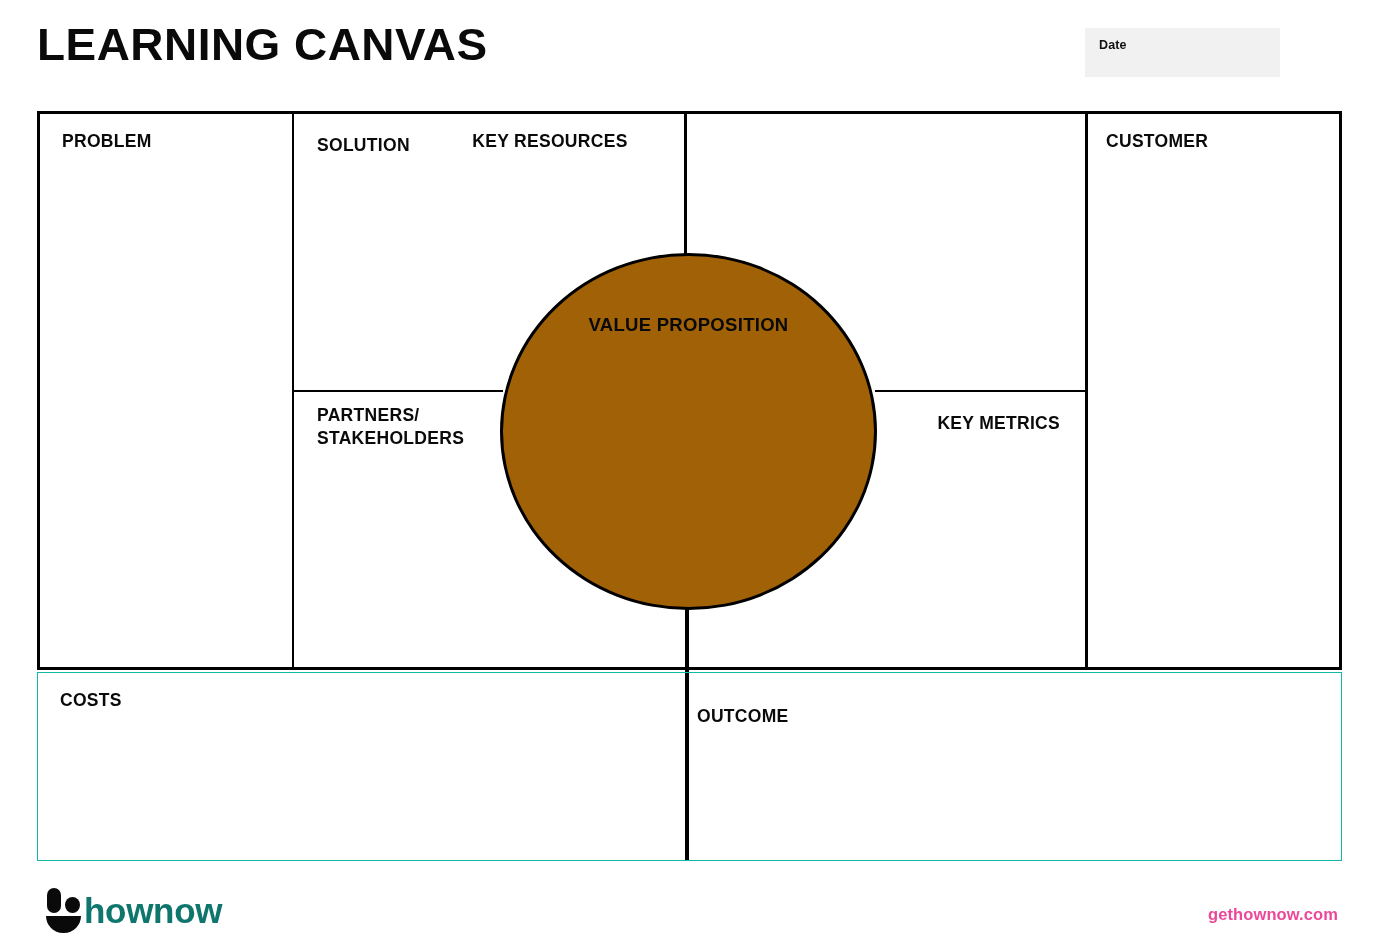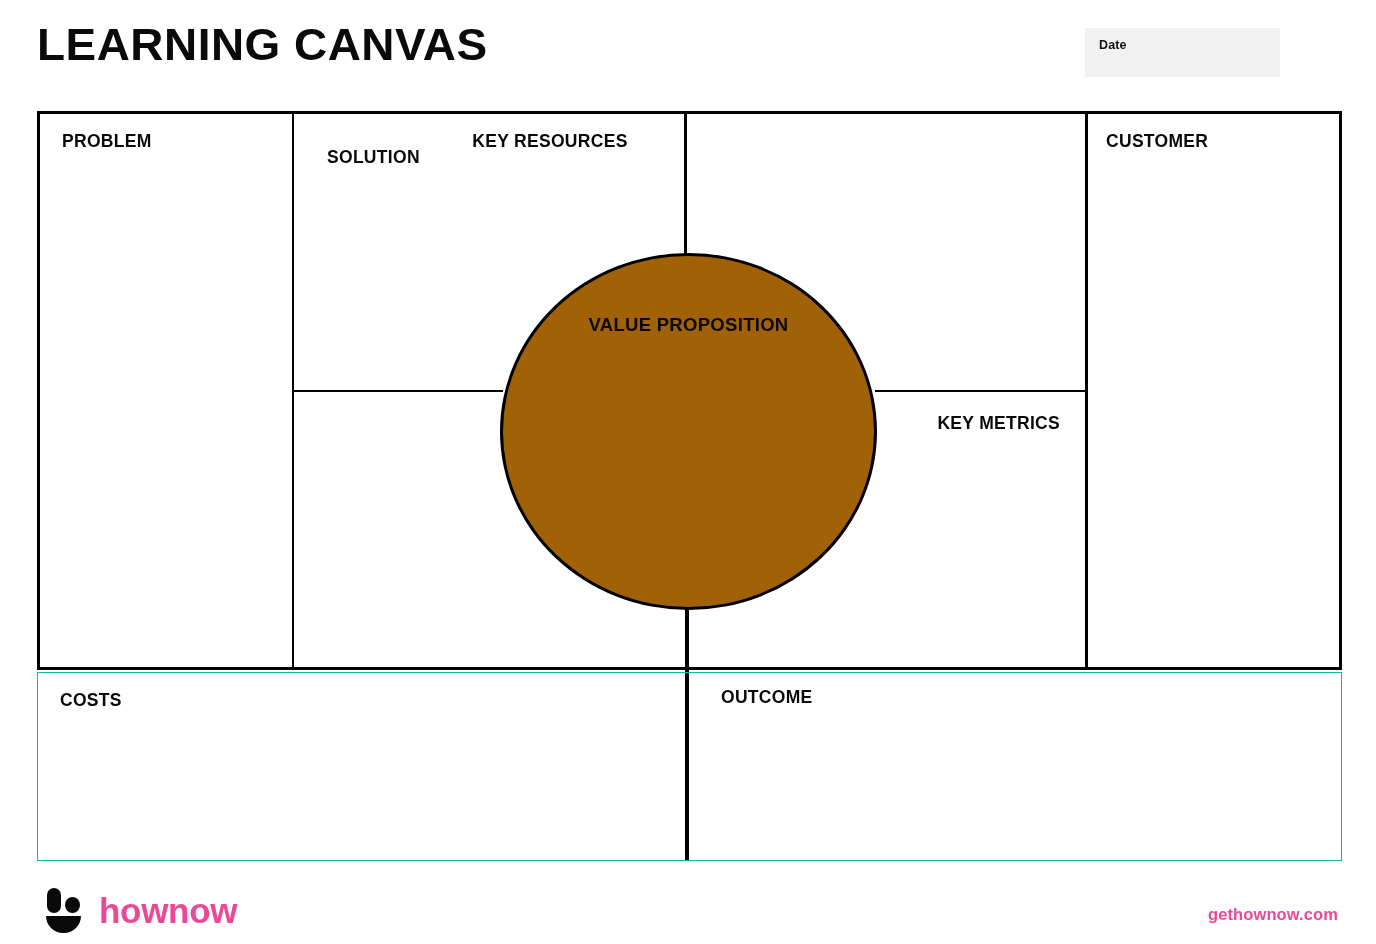--- a/index.html
+++ b/index.html
@@ -101,21 +101,21 @@
   .sec-label {
     position: absolute;
     font-size: 17.5px;
     font-weight: 700;
     letter-spacing: 0.3px;
     line-height: 1.32;
     color: #0a0a0a;
     white-space: pre-line;
   }
   #label-problem   { left: 22px;  top: 16px; }
-  #label-solution  { left: 277px; top: 32px; margin-left: 10px; }
+  #label-solution  { left: 277px; top: 20px; }
   #label-resources { left: 0;     top: 16px; width: 1020px; text-align: center; }
   #label-customer  { left: 1058px;top: 16px; margin-left: 8px; }
   #label-partners  { left: 277px; top: 290px; }
   #label-metrics   { left: 0;     top: 298px; width: 1020px; text-align: right; }
 
   
   #value-circle {
     position: absolute;
     left: 500px;
     top: 253px;
@@ -144,21 +144,21 @@
     position: absolute;
     left: 37px;
     top: 672px;
     width: 1305px;
     height: 189px;
     box-sizing: border-box;
     border: 1px solid #14b8a6;
   }
   #div-costs-outcome { left: 648px; top: 0; height: 183px; }
   #label-costs   { left: 22px;  top: 16px; }
-  #label-outcome { left: 659px; top: 13px; margin-left: 24px; }
+  #label-outcome { left: 659px; top: 32px; }
 
   
   #footer-logo {
     position: absolute;
     left: 45px;
     top: 888px;
     height: 44px;
     display: flex;
     align-items: center;
   }
@@ -189,26 +189,25 @@
   #logo-bowl {
     position: absolute;
     left: 1px;
     top: 28px;
     width: 35px;
     height: 17px;
     background: #0a0a0a;
     border-radius: 0 0 18px 18px;
   }
   #logo-word {
-    margin-left: 15px;
     font-size: 35px;
     font-weight: 700;
     letter-spacing: -0.3px;
     line-height: 1;
-    color: #ec4899;
+    color: #0f766e;
   }
   #footer-url {
     position: absolute;
     right: 38px;
     top: 905px;
     font-size: 16.5px;
     font-weight: 700;
     letter-spacing: 0.1px;
     color: #ec4899;
   }
@@ -228,20 +227,22 @@
   <div class="v-div-thick" id="div-solution-resources"></div>
   <div class="v-div-thick" id="div-resources-customer"></div>
   <div class="h-div-thin" id="div-partners-top"></div>
   <div class="h-div-thin" id="div-metrics-top"></div>
   <div class="v-div-thick" id="stem-top"></div>
 
   <div class="sec-label" id="label-problem">PROBLEM</div>
   <div class="sec-label" id="label-solution">SOLUTION</div>
   <div class="sec-label" id="label-resources">KEY RESOURCES</div>
   <div class="sec-label" id="label-customer">CUSTOMER</div>
+  <div class="sec-label" id="label-partners">PARTNERS/
+STAKEHOLDERS</div>
   <div class="sec-label" id="label-metrics">KEY METRICS</div>
 </div>
 
 <div id="value-circle">
   <div id="label-value-prop">VALUE PROPOSITION</div>
 </div>
 
 <div id="stem-bottom"></div>
 
 <div id="bottom-row">

